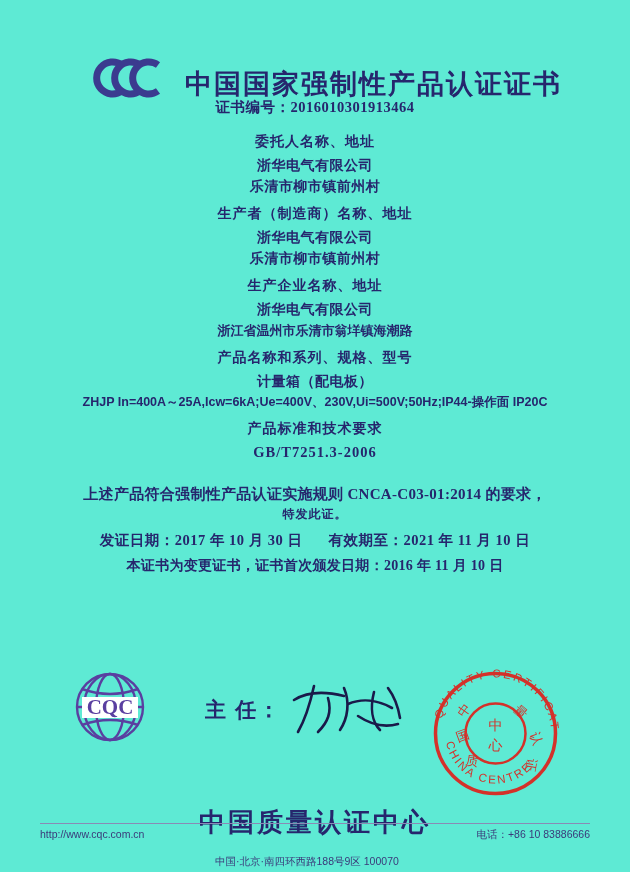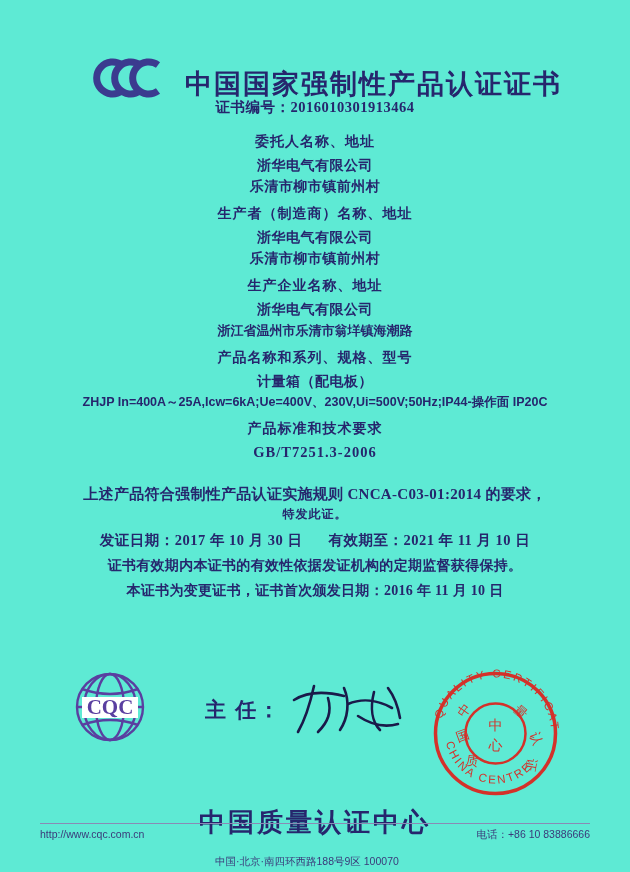--- a/index.html
+++ b/index.html
@@ -258,21 +258,20 @@
     <span class="line spec">ZHJP In=400A～25A,Icw=6kA;Ue=400V、230V,Ui=500V;50Hz;IP44-操作面 IP20C</span>
 
     <span class="line field-label">产品标准和技术要求</span>
     <span class="line std-value">GB/T7251.3-2006</span>
 
     <span class="line statement">上述产品符合强制性产品认证实施规则 CNCA-C03-01:2014 的要求，</span>
     <span class="line statement2">特发此证。</span>
 
     <span class="line dates"><span>发证日期：</span><span>2017 年 10 月 30 日</span><span class="gap"></span><span>有效期至：</span><span>2021 年 11 月 10 日</span></span>
 
-    <span class="line note">证书有效期内本证书的有效性依据发证机构的定期监督获得保持。</span>
     <span class="line note">本证书为变更证书，证书首次颁发日期：2016 年 11 月 10 日</span>
   </div>
 
   <div class="sig-row">
 
     <div class="cqc-globe">
       <svg viewBox="0 0 100 78" width="100" height="78" aria-hidden="true">
         <g fill="none" stroke="#5a3fa0" stroke-width="2.4">
           <circle cx="50" cy="39" r="33"></circle>
           <ellipse cx="50" cy="39" rx="14" ry="33"></ellipse>

